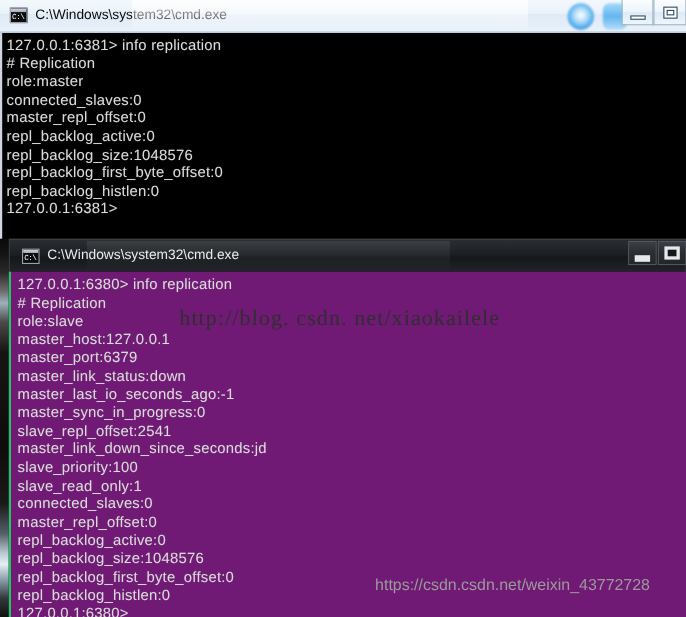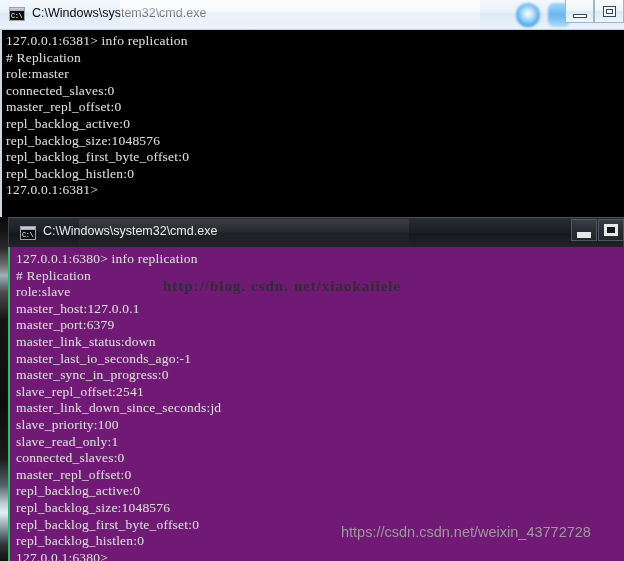--- a/index.html
+++ b/index.html
@@ -231,45 +231,44 @@
     border-left: 2px solid #22c55e;
     box-sizing: border-box;
     overflow: hidden;
   }
 
   
   .console-lines {
     position: absolute;
     left: 4px;
     top: 3px;
-    font-family: Liberation Serif, serif;
+    font-family: Liberation Sans, sans-serif;
     font-size: 13.5px;
     line-height: 16.6px;
     color: #d9d9d9;
     white-space: pre;
     letter-spacing: 0.2px;
     text-shadow: 0 0 1px rgba(190,190,190,.35);
   }
   #win2-console .console-lines { left: 6px; top: 4px; }
 
   
   .watermark {
     position: absolute;
     color: #2c2c2c;
     white-space: nowrap;
     pointer-events: none;
   }
   #watermark-serif {
     left: 163px;
     top: 278px;
     font-family: "Liberation Serif", serif;
-    font-size: 15px;
+    font-size: 20px;
     letter-spacing: 1px;
     color: #2f2f2f;
-    font-weight: bold;
   }
   #watermark-sans {
     left: 341px;
     top: 524px;
     font-family: "Liberation Sans", sans-serif;
     font-size: 14.5px;
     color: #9b9b9b;
   }
 
   

